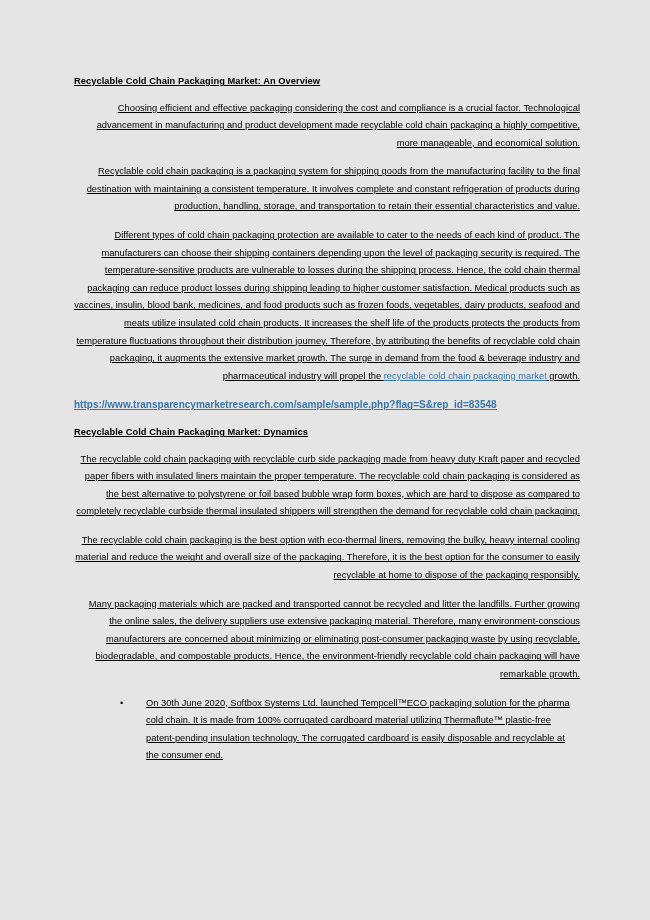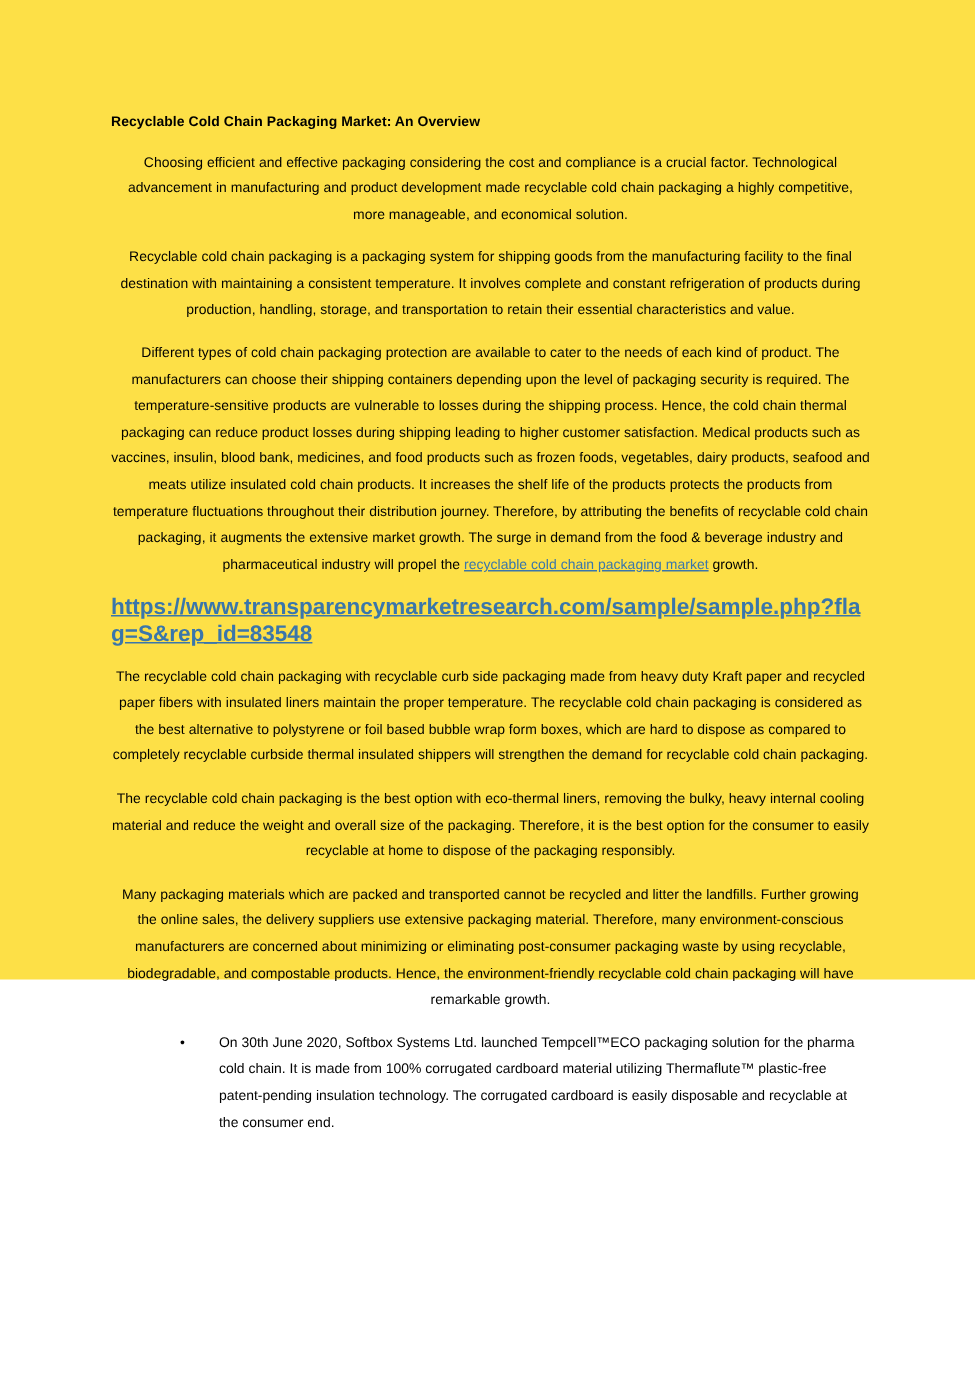--- a/index.html
+++ b/index.html
@@ -10,55 +10,56 @@
   body {
     width: 650px;
     height: 920px;
     font-family: "Liberation Sans", sans-serif;
     color: #000000;
     -webkit-font-smoothing: antialiased;
   }
   .page {
     position: relative;
     width: 650px;
-    height: 653px;
-    background: #fde047;
+    height: 920px;
+    background: #e5e5e5;
     box-sizing: border-box;
     padding: 74px 70px 40px 74px;
+    text-decoration: underline;
   }
   .doc-body {
     width: 506px;
   }
   h2.heading {
     font-size: 9.3px;
     font-weight: bold;
     line-height: 15.5px;
     margin: 0 0 10px 0;
     letter-spacing: 0.05px;
   }
   p.para {
     font-size: 9.3px;
     line-height: 17.6px;
     margin: 0 0 11px 0;
-    text-align: center;
+    text-align: right;
     letter-spacing: 0.02px;
   }
   .link {
     color: #3a76ab;
     text-decoration: underline;
     font-weight: bold;
     word-break: break-all;
   }
   .inline-link {
     color: #3a76ab;
     text-decoration: underline;
     font-weight: normal;
   }
   .linkline {
-    font-size: 15px;
+    font-size: 10px;
     line-height: 17.6px;
     margin: 0 0 11px 0;
   }
   ul.bullets {
     margin: 0;
     padding: 0 0 0 0;
     list-style: none;
   }
   ul.bullets li {
     position: relative;
@@ -86,20 +87,21 @@
 
     <p class="para">Choosing efficient and effective packaging considering the cost and compliance is a crucial factor. Technological advancement in manufacturing and product development made recyclable cold chain packaging a highly competitive, more manageable, and economical solution.</p>
 
     <p class="para">Recyclable cold chain packaging is a packaging system for shipping goods from the manufacturing facility to the final destination with maintaining a consistent temperature. It involves complete and constant refrigeration of products during production, handling, storage, and transportation to retain their essential characteristics and value.</p>
 
     <p class="para"><span>Different types of cold chain packaging protection are available to cater to the needs of each kind of product. The manufacturers can choose their shipping containers depending upon the level of packaging security is required. The temperature-sensitive products are vulnerable to losses during the shipping process. Hence, the cold chain thermal packaging can reduce product losses during shipping leading to higher customer satisfaction. Medical products such as vaccines, insulin, blood bank, medicines, and food products such as frozen foods, vegetables, dairy products, seafood and meats utilize insulated cold chain products. It increases the shelf life of the products protects the products from temperature fluctuations throughout their distribution journey. Therefore, by attributing the benefits of recyclable cold chain packaging, it augments the extensive market growth. The surge in demand from the food &amp; beverage industry and pharmaceutical industry will propel the </span><a class="inline-link" href="#">recyclable cold chain packaging market</a><span> growth.</span></p>
 
 
     <p class="linkline"><a class="link" href="#">https://www.transparencymarketresearch.com/sample/sample.php?flag=S&amp;rep_id=83548</a></p>
 
+    <h2 class="heading">Recyclable Cold Chain Packaging Market: Dynamics</h2>
 
     <p class="para">The recyclable cold chain packaging with recyclable curb side packaging made from heavy duty Kraft paper and recycled paper fibers with insulated liners maintain the proper temperature. The recyclable cold chain packaging is considered as the best alternative to polystyrene or foil based bubble wrap form boxes, which are hard to dispose as compared to completely recyclable curbside thermal insulated shippers will strengthen the demand for recyclable cold chain packaging.</p>
 
     <p class="para">The recyclable cold chain packaging is the best option with eco-thermal liners, removing the bulky, heavy internal cooling material and reduce the weight and overall size of the packaging. Therefore, it is the best option for the consumer to easily recyclable at home to dispose of the packaging responsibly.</p>
 
     <p class="para">Many packaging materials which are packed and transported cannot be recycled and litter the landfills. Further growing the online sales, the delivery suppliers use extensive packaging material. Therefore, many environment-conscious manufacturers are concerned about minimizing or eliminating post-consumer packaging waste by using recyclable, biodegradable, and compostable products. Hence, the environment-friendly recyclable cold chain packaging will have remarkable growth.</p>
 
 
     <ul class="bullets">
       <li><span class="marker">•</span><span>On 30th June 2020, Softbox Systems Ltd. launched Tempcell™ECO packaging solution for the pharma cold chain. It is made from 100% corrugated cardboard material utilizing Thermaflute™ plastic-free patent-pending insulation technology. The corrugated cardboard is easily disposable and recyclable at the consumer end.</span></li>

